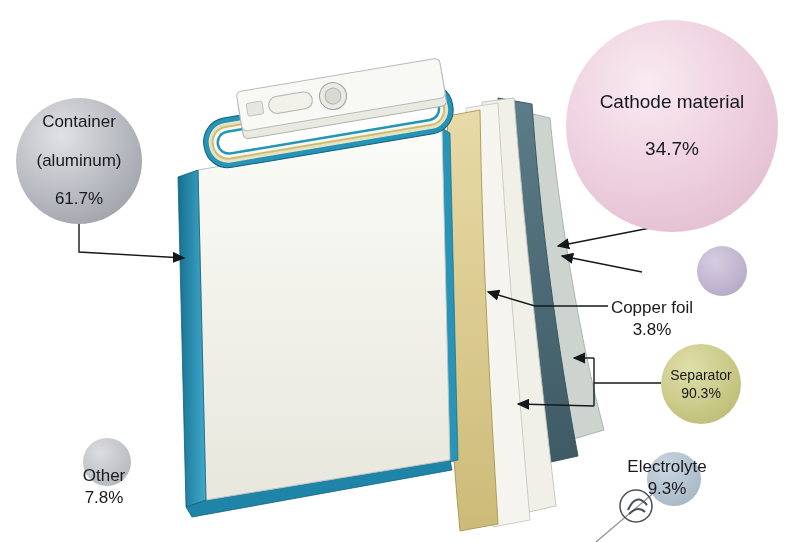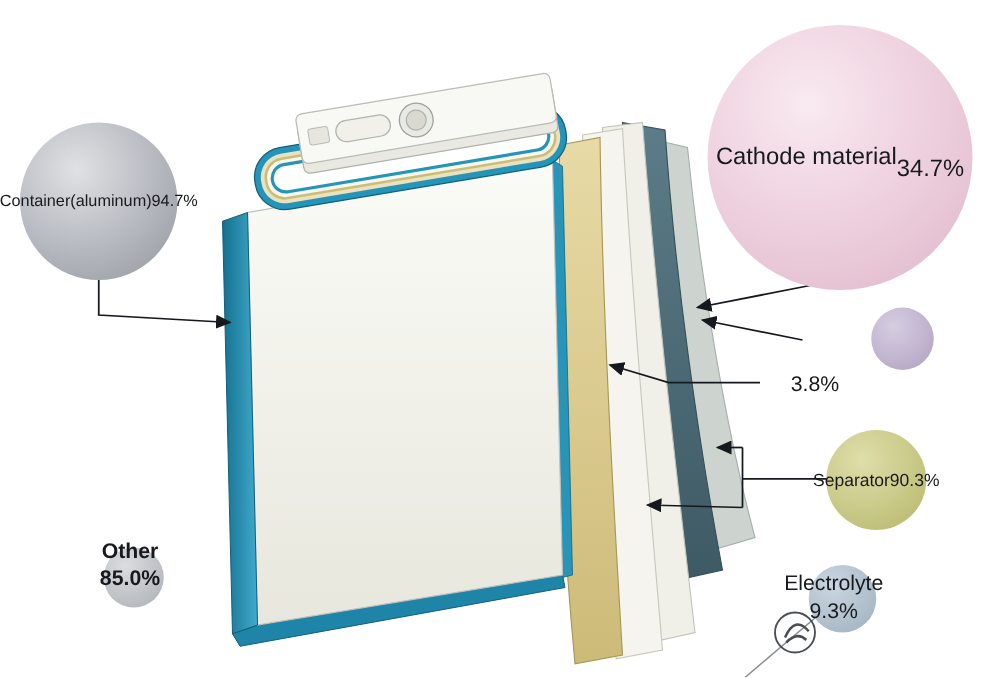--- a/index.html
+++ b/index.html
@@ -1,37 +1,37 @@
 <!DOCTYPE html>
 <html><head>
 <meta charset="utf-8">
 <style>
   html,body{margin:0;padding:0;background:#fff;}
   .stage{position:relative;width:800px;height:542px;background:#ffffff;overflow:hidden;
          font-family:"Liberation Sans",sans-serif;color:#17191d;}
   svg{position:absolute;left:0;top:0;}
-  .bubble{position:absolute;border-radius:50%;display:flex;
+  .bubble{position:absolute;border-radius:50%;display:flex;flex-direction:column;
           align-items:center;justify-content:center;text-align:center;color:#17191d;}
-  .bubble-container{left:16px;top:98px;width:126px;height:126px;font-size:13px;line-height:1.32;
-    background:radial-gradient(circle at 36% 30%, #e0e1e4 0%, #bcbfc5 45%, #a3a6ad 78%, #979aa1 100%);}
+  .bubble-container{left:16px;top:98px;width:126px;height:126px;font-size:17px;line-height:1.32;
+    background:radial-gradient(circle at 36% 30%, #e0e1e4 0%, #bcbfc5 45%, #a3a6ad 78%, #979aa1 100%);gap:16px;}
   .bubble-cathode{left:566px;top:20px;width:212px;height:212px;font-size:19px;line-height:1.4;
     background:radial-gradient(circle at 38% 30%, #f9eaf1 0%, #f0d5e1 40%, #e6c3d4 75%, #dcb5c8 100%);}
   .bubble-anode{left:697px;top:246px;width:50px;height:50px;
     background:radial-gradient(circle at 36% 30%, #d6cde1 0%, #c1b5d0 55%, #ad9fbf 100%);}
   .bubble-separator{left:661px;top:344px;width:80px;height:80px;font-size:14px;line-height:1.3;
     background:radial-gradient(circle at 36% 30%, #dedeaa 0%, #c9c987 55%, #b5b56c 100%);}
   .bubble-electrolyte{left:647px;top:452px;width:54px;height:54px;
     background:radial-gradient(circle at 36% 30%, #cbd6e0 0%, #b2c1ce 55%, #9dafbe 100%);}
   .bubble-other{left:83px;top:438px;width:48px;height:48px;
     background:radial-gradient(circle at 36% 30%, #dbdde0 0%, #c0c3c8 55%, #abaeb4 100%);}
   .float-label{position:absolute;text-align:center;font-size:17px;line-height:1.3;color:#17191d;}
   .lbl-anode{left:637px;top:258px;width:160px;}
   .lbl-copper{left:592px;top:297px;width:120px;}
   .lbl-electrolyte{left:607px;top:456px;width:120px;}
-  .lbl-other{left:54px;top:430px;width:100px;font-weight:bold;}
+  .lbl-other{left:54px;top:465px;width:100px;}
   .gap-top{margin-top:20px;}
   .watermark-text{position:absolute;left:658px;top:493px;font-size:21px;color:#212428;letter-spacing:1px;}
 </style>
 </head>
 <body>
 
 <div class="stage">
 
   <svg width="800" height="542" viewBox="0 0 800 542">
     <defs>
@@ -104,45 +104,46 @@
         <circle cx="636" cy="506" r="16" stroke-width="1.5"></circle>
         <path d="M 628 510 Q 636 492 647 505" stroke-width="2"></path>
         <path d="M 629 514 Q 638 505 645 512" stroke-width="2"></path>
       </g>
     </g>
   </svg>
 
   <div class="bubble bubble-container">
     <span>Container</span>
     <span>(aluminum)</span>
-    <span>94.7%</span>
+    <span>61.7%</span>
   </div>
 
   <div class="bubble bubble-cathode">
     <span>Cathode material</span>
     <span class="gap-top">34.7%</span>
   </div>
 
   <div class="bubble bubble-anode"></div>
   <div class="bubble bubble-separator">
     <span>Separator</span>
     <span>90.3%</span>
   </div>
   <div class="bubble bubble-electrolyte"></div>
   <div class="bubble bubble-other"></div>
 
 
   <div class="float-label lbl-copper">
+    <div>Copper foil</div>
     <div>3.8%</div>
   </div>
 
   <div class="float-label lbl-electrolyte">
     <div>Electrolyte</div>
     <div>9.3%</div>
   </div>
 
   <div class="float-label lbl-other">
     <div>Other</div>
-    <div>85.0%</div>
+    <div>7.8%</div>
   </div>
 
 
 </div>
 
 </body></html>

